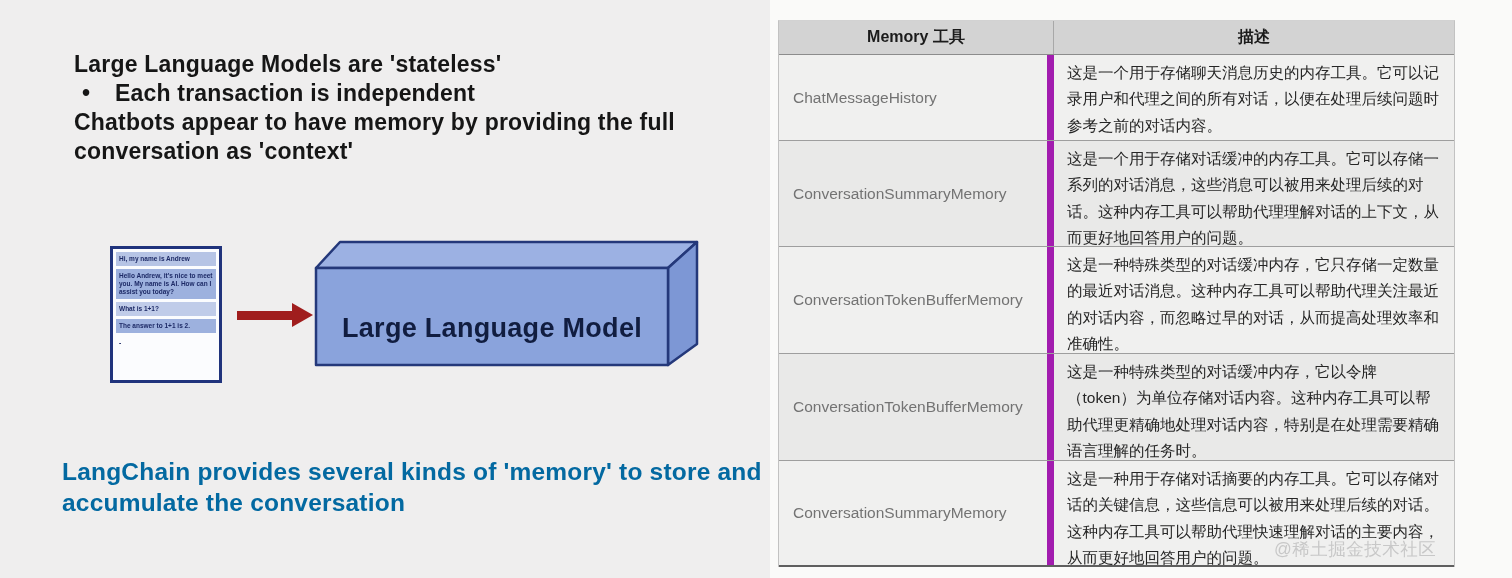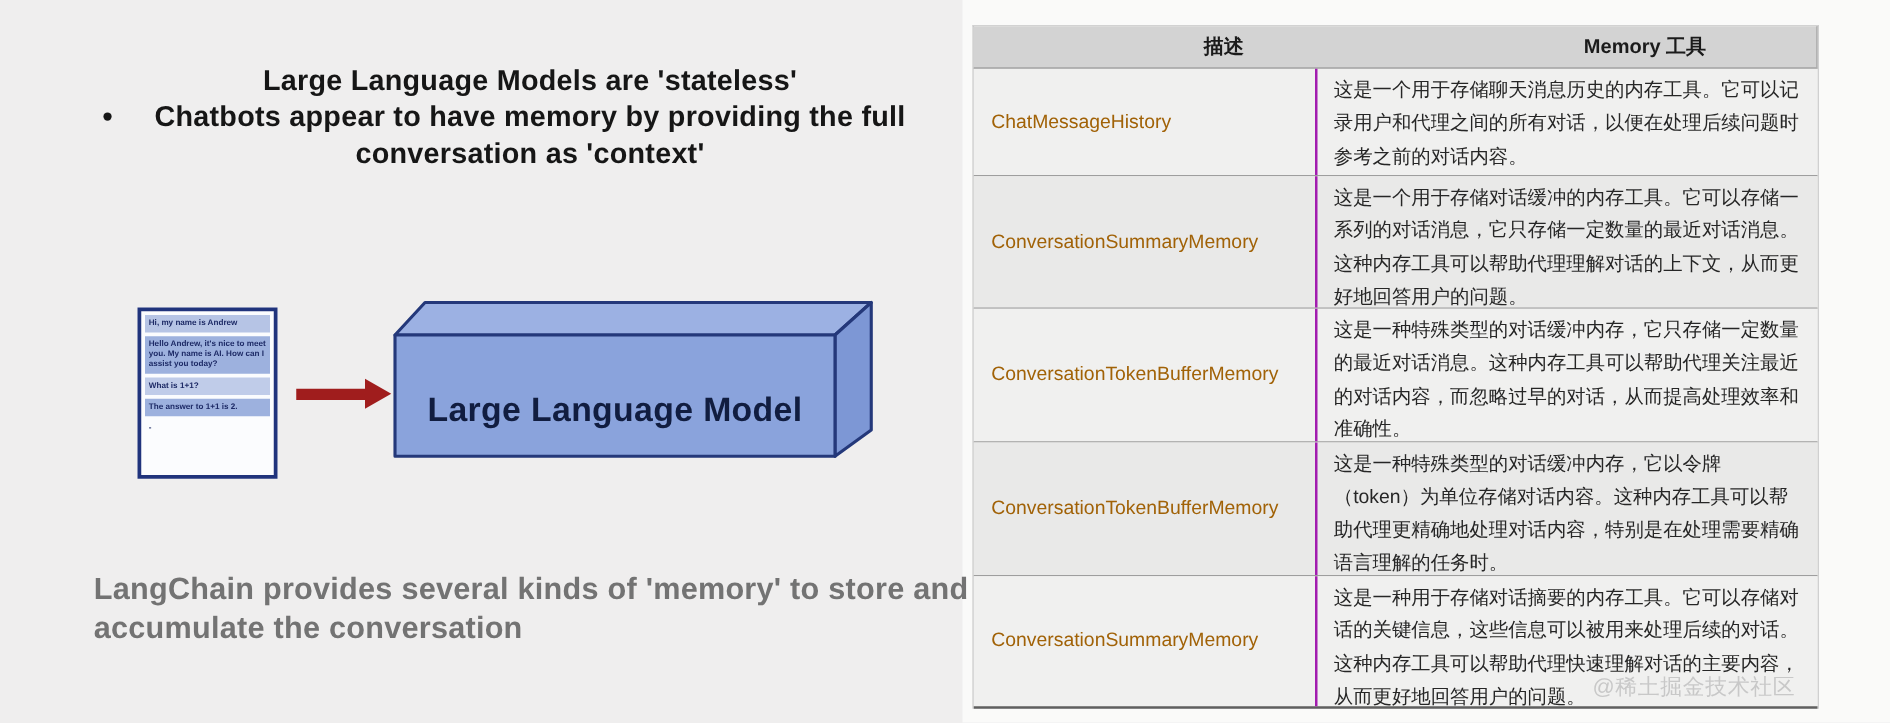--- a/index.html
+++ b/index.html
@@ -5,25 +5,25 @@
   html,body{margin:0;padding:0;}
   body{
     width:1512px;height:578px;position:relative;overflow:hidden;
     font-family:"Liberation Sans",sans-serif;
     background:#efeeee;
   }
   
   .right-panel{position:absolute;left:770px;top:0;width:742px;height:578px;background:#fafaf9;}
   
   .slide-heading{position:absolute;left:74px;top:50px;width:700px;
-    font-weight:700;font-size:23px;line-height:29px;color:#161616;letter-spacing:.2px;text-align:center;}
+    font-weight:700;font-size:23px;line-height:29px;color:#161616;letter-spacing:.2px;}
   .bullet-line{position:relative;padding-left:41px;}
   .bullet-dot{position:absolute;left:8px;top:0;}
-  .slide-footer{position:absolute;left:75px;top:456px;width:725px;
-    font-weight:700;font-size:24.5px;line-height:31px;color:#737373;letter-spacing:.2px;}
+  .slide-footer{position:absolute;left:62px;top:456px;width:725px;
+    font-weight:700;font-size:24.5px;line-height:31px;color:#0369a1;letter-spacing:.2px;}
   
   .chat-window{position:absolute;left:110px;top:246px;width:112px;height:137px;
     background:#fbfcfe;border:3px solid #20337c;box-sizing:border-box;
     padding:3px;display:flex;flex-direction:column;gap:3px;}
   .chat-msg{font-size:6.5px;line-height:8px;padding:3px;color:#1d2a66;font-weight:700;}
   .msg-light{background:#b6c4e5;}
   .msg-light2{background:#c0cce9;}
   .msg-medium{background:#9db1de;}
   .msg-plain{background:transparent;}
   
@@ -41,37 +41,38 @@
     box-sizing:border-box;}
   .t-header{display:flex;height:33px;background:#d3d3d3;border-bottom:1px solid #8c8c8c;}
   .th{display:flex;align-items:center;justify-content:center;
     font-weight:700;font-size:16px;color:#1b1b1b;}
   .th-tool{width:275px;border-right:1px solid #a8a8a8;box-sizing:border-box;}
   .th-desc{flex:1;}
   .t-row{display:flex;border-bottom:1px solid #9e9e9e;}
   .t-row.last{border-bottom:2px solid #5f5f5f;}
   .row-light{background:#f0f0ef;}
   .row-dark{background:#e9e9e8;}
-  .td-tool{width:275px;box-sizing:border-box;border-right:2px solid #a21caf;
-    display:flex;align-items:center;padding-left:14px;font-size:15.5px;color:#a16207;}
+  .td-tool{width:275px;box-sizing:border-box;border-right:7px solid #a21caf;
+    display:flex;align-items:center;padding-left:14px;font-size:15.5px;color:#737373;}
   .td-desc{flex:1;padding:5px 12px 5px 13px;font-size:15.5px;line-height:26.4px;color:#262626;
     box-sizing:border-box;}
   .h85{height:85px;}.h105{height:105px;}.h106{height:106px;}.h104{height:104px;}
   
   .watermark{position:absolute;left:1274px;top:537px;font-size:17.5px;color:#c8c8c8;letter-spacing:.5px;}
 </style>
 </head>
 <body>
 
 <div class="right-panel"></div>
 
 <div class="slide-heading">
   <div>Large Language Models are 'stateless'</div>
   <div class="bullet-line">
     <span class="bullet-dot">•</span>
+    <span>Each transaction is independent</span>
   </div>
   <div>Chatbots appear to have memory by providing the full conversation as 'context'</div>
 </div>
 
 <div class="chat-window">
   <div class="chat-msg msg-light">Hi, my name is Andrew</div>
   <div class="chat-msg msg-medium">Hello Andrew, it's nice to meet you. My name is AI. How can I assist you today?</div>
   <div class="chat-msg msg-light2">What is 1+1?</div>
   <div class="chat-msg msg-medium">The answer to 1+1 is 2.</div>
   <div class="chat-msg msg-plain">-</div>
@@ -84,31 +85,31 @@
   <path d="M8,34 L32,8 L389,8 L360,34 Z" fill="#9cb1e3" stroke="#24387a" stroke-width="2.5" stroke-linejoin="round"></path>
   <path d="M360,34 L389,8 L389,110 L360,131 Z" fill="#7d97d5" stroke="#24387a" stroke-width="2.5" stroke-linejoin="round"></path>
   <path d="M8,34 L360,34 L360,131 L8,131 Z" fill="#8aa3dc" stroke="#24387a" stroke-width="2.5" stroke-linejoin="round"></path>
 </svg>
 <div class="llm-box-label">Large Language Model</div>
 
 <div class="slide-footer">LangChain provides several kinds of 'memory' to store and accumulate the conversation</div>
 
 <div class="mem-table">
   <div class="t-header">
+    <div class="th th-tool">Memory 工具</div>
     <div class="th th-desc">描述</div>
-    <div class="th th-tool">Memory 工具</div>
   </div>
 
   <div class="t-row row-light h85">
     <div class="td-tool">ChatMessageHistory</div>
     <div class="td-desc">这是一个用于存储聊天消息历史的内存工具。它可以记录用户和代理之间的所有对话，以便在处理后续问题时参考之前的对话内容。</div>
   </div>
   <div class="t-row row-dark h105">
     <div class="td-tool">ConversationSummaryMemory</div>
-    <div class="td-desc">这是一个用于存储对话缓冲的内存工具。它可以存储一系列的对话消息，它只存储一定数量的最近对话消息。这种内存工具可以帮助代理理解对话的上下文，从而更好地回答用户的问题。</div>
+    <div class="td-desc">这是一个用于存储对话缓冲的内存工具。它可以存储一系列的对话消息，这些消息可以被用来处理后续的对话。这种内存工具可以帮助代理理解对话的上下文，从而更好地回答用户的问题。</div>
   </div>
   <div class="t-row row-light h106">
     <div class="td-tool">ConversationTokenBufferMemory</div>
     <div class="td-desc">这是一种特殊类型的对话缓冲内存，它只存储一定数量的最近对话消息。这种内存工具可以帮助代理关注最近的对话内容，而忽略过早的对话，从而提高处理效率和准确性。</div>
   </div>
   <div class="t-row row-dark h106">
     <div class="td-tool">ConversationTokenBufferMemory</div>
     <div class="td-desc">这是一种特殊类型的对话缓冲内存，它以令牌（token）为单位存储对话内容。这种内存工具可以帮助代理更精确地处理对话内容，特别是在处理需要精确语言理解的任务时。</div>
   </div>
   <div class="t-row row-light h104 last">

